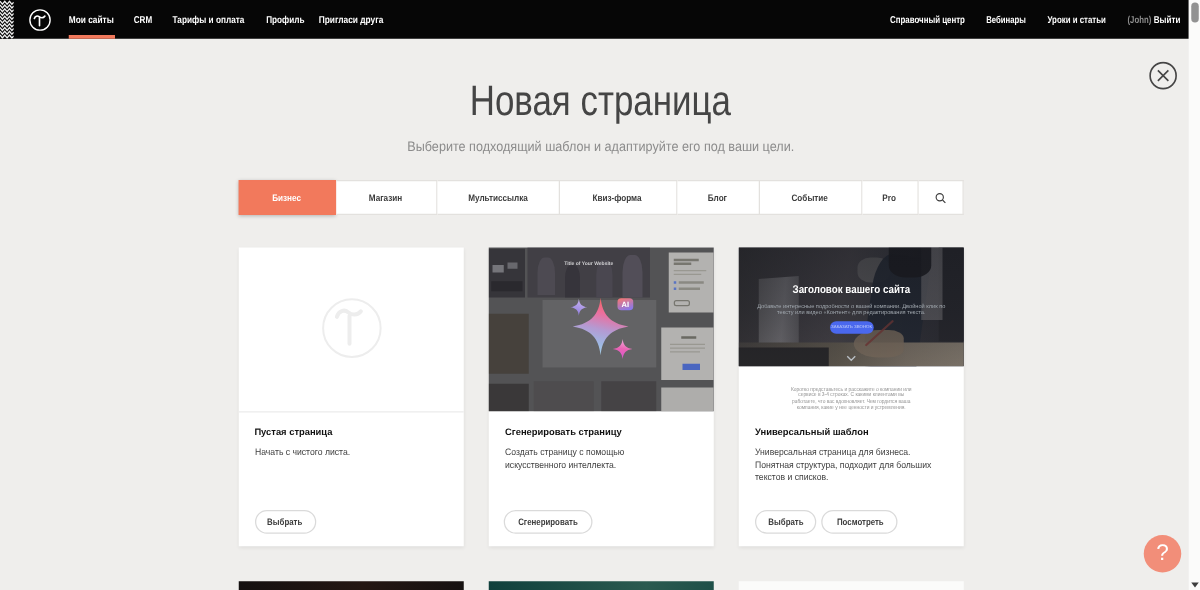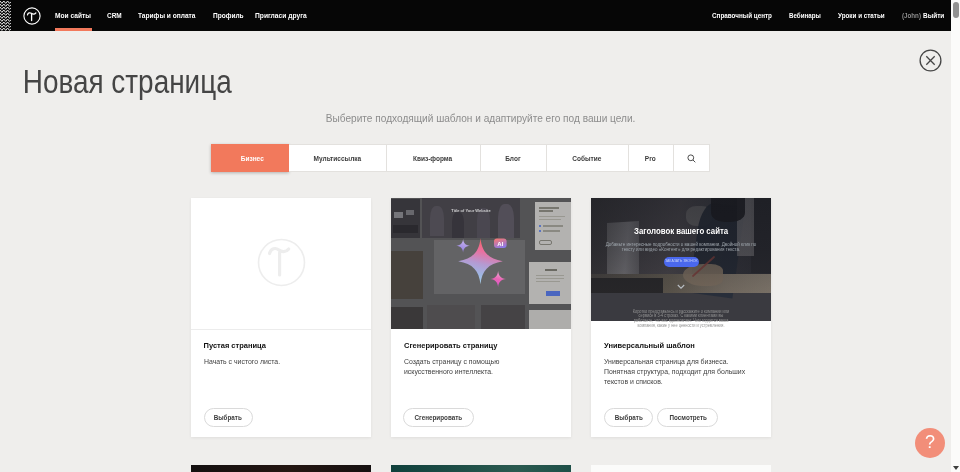--- a/index.html
+++ b/index.html
@@ -13,46 +13,46 @@
 .nav { position:absolute; top:0; height:31px; line-height:31px; color:#fff; font-size:8px; font-weight:bold; white-space:nowrap; }
 .nav.gray { color:#8f8f8f; }
 .underline { position:absolute; left:54.5px; top:28px; width:37px; height:3px; background:#f2795c; }
 
 
 .sbtrack { position:absolute; right:0; top:0; width:9px; height:472px; background:#fbfbfa; }
 .sbthumb { position:absolute; left:1.5px; top:2px; width:6px; height:16px; background:#929292; border-radius:3px; }
 .sbarrow { position:absolute; right:1px; top:466px; width:0; height:0; border-left:3.5px solid transparent; border-right:3.5px solid transparent; border-top:4.5px solid #3e3e3e; }
 
 
-.title { position:absolute; left:0; top:62px; width:961px; font-size:34px; font-weight:normal; color:#454545; }
+.title { position:absolute; left:0; top:62px; width:961px; text-align:center; font-size:34px; font-weight:normal; color:#454545; }
 .title i { transform:scaleX(0.821); transform-origin:50% 50%; }
 .subtitle { position:absolute; left:0; top:112px; width:961px; text-align:center; font-size:11px; color:#8c8c8c; }
 .subtitle i { transform:scaleX(0.918); transform-origin:50% 50%; }
 .closebtn { position:absolute; left:919px; top:49px; }
 
 
 .tabs { position:absolute; left:190.5px; top:144px; height:28px; display:flex; }
 .tab { height:28px; background:#fff; border:1px solid #e3e1de; border-left:none; color:#3c3c3c; font-size:7.5px; font-weight:bold; display:flex; align-items:center; justify-content:center; }
 .tab i { transform:scaleX(0.87); transform-origin:50% 50%; }
-.tab.first { border-left:7px solid #6d28d9;margin-left:20px; }
+.tab.first { border-left:1px solid #6d28d9; }
 .tab.active { background:#f2795c; color:#fff; border-color:#f2795c; box-shadow:0 1px 3px rgba(0,0,0,0.25); }
 
 
 .card { position:absolute; top:198px; width:180px; height:239px; background:#fff; box-shadow:0 1px 3px rgba(0,0,0,0.07); }
 .cardtitle { position:absolute; left:13px; top:142.5px; font-size:7.5px; font-weight:bold; color:#111; white-space:nowrap; }
 .cardbody { position:absolute; left:13px; top:158.5px; opacity:0.999; font-size:7.5px; color:#3e3e3e; line-height:10px; transform:scaleX(0.92); transform-origin:0 0; white-space:nowrap; }
 .btn { position:absolute; top:210px; height:19px; border:1px solid #dadada; border-radius:10px; background:#fff; color:#3c3c3c; font-size:7.5px; font-weight:bold; display:flex; align-items:center; justify-content:center; }
 .btn i { transform:scaleX(0.84); transform-origin:50% 50%; }
 
 
 .collage { position:absolute; left:0; top:0; width:180px; height:131px; background:#535355; overflow:hidden; }
 .cg { position:absolute; }
 
 
-.hero { position:absolute; left:0; top:0; width:180px; height:123px; background:#3a3a40; overflow:hidden; }
+.hero { position:absolute; left:0; top:0; width:180px; height:95px; background:#3a3a40; overflow:hidden; }
 
 
 .help { position:absolute; left:915px; top:428px; width:30px; height:30px; border-radius:50%; background:#f28e79; color:#fff; font-size:18px; text-align:center; line-height:29px; }
 </style>
 </head>
 <body>
 
 <div class="hdr">
   <svg class="abs" style="left:0;top:0" width="11" height="31" viewBox="0 0 11 31">
     <rect width="11" height="31" fill="#060606"></rect>
@@ -96,20 +96,23 @@
 <div class="subtitle"><i>Выберите подходящий шаблон и адаптируйте его под ваши цели.</i></div>
 <svg class="closebtn" width="23" height="23" viewBox="0 0 23 23">
   <circle cx="11.5" cy="11.5" r="10.4" fill="none" stroke="#454545" stroke-width="1.3"></circle>
   <path d="M7.3 7.3 L15.7 15.7 M15.7 7.3 L7.3 15.7" stroke="#454545" stroke-width="1.3"></path>
 </svg>
 
 <div class="tabs">
   <div class="tab active first" style="width:78px">
       <i>Бизнес</i>
     </div>
+  <div class="tab" style="width:81px">
+      <i>Магазин</i>
+    </div>
   <div class="tab" style="width:98px">
       <i>Мультиссылка</i>
     </div>
   <div class="tab" style="width:94px">
       <i>Квиз-форма</i>
     </div>
   <div class="tab" style="width:66px">
       <i>Блог</i>
     </div>
   <div class="tab" style="width:82px">

